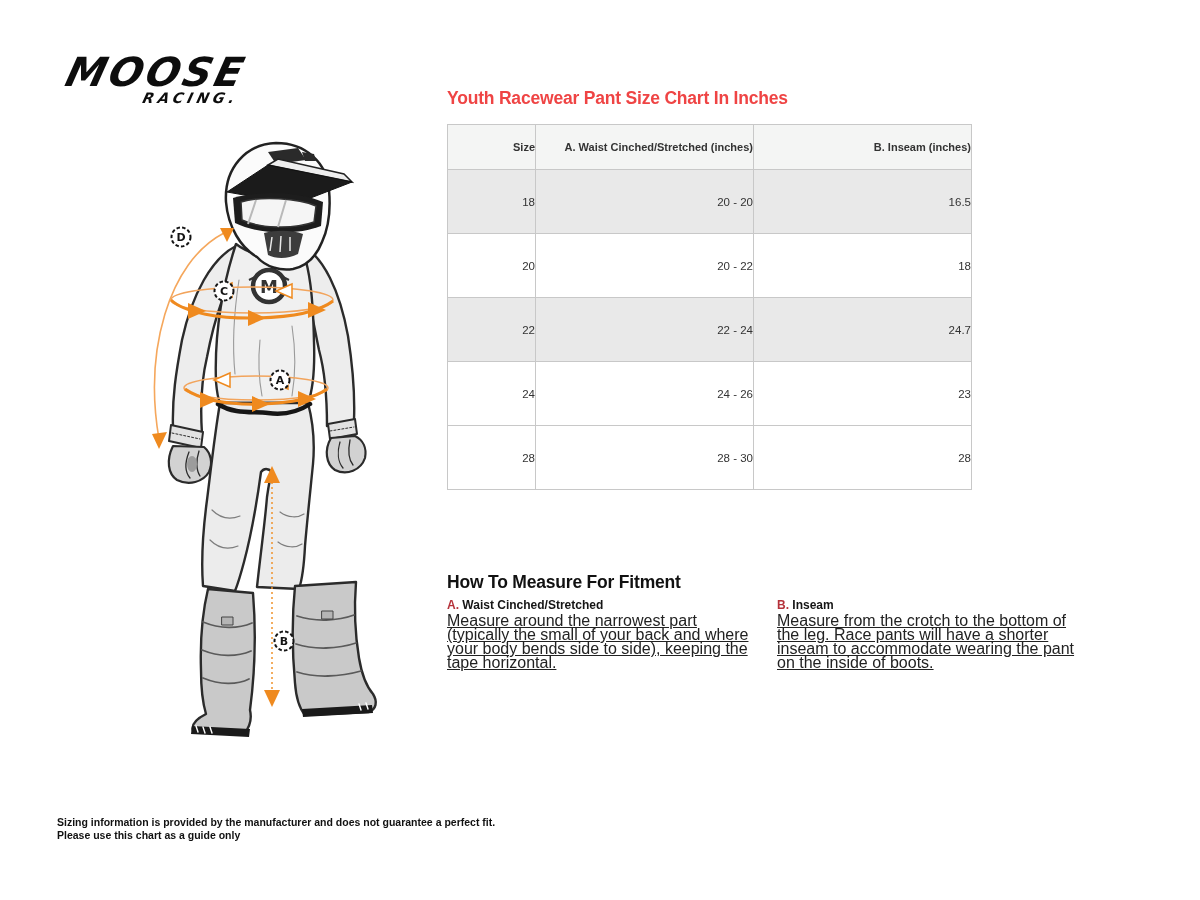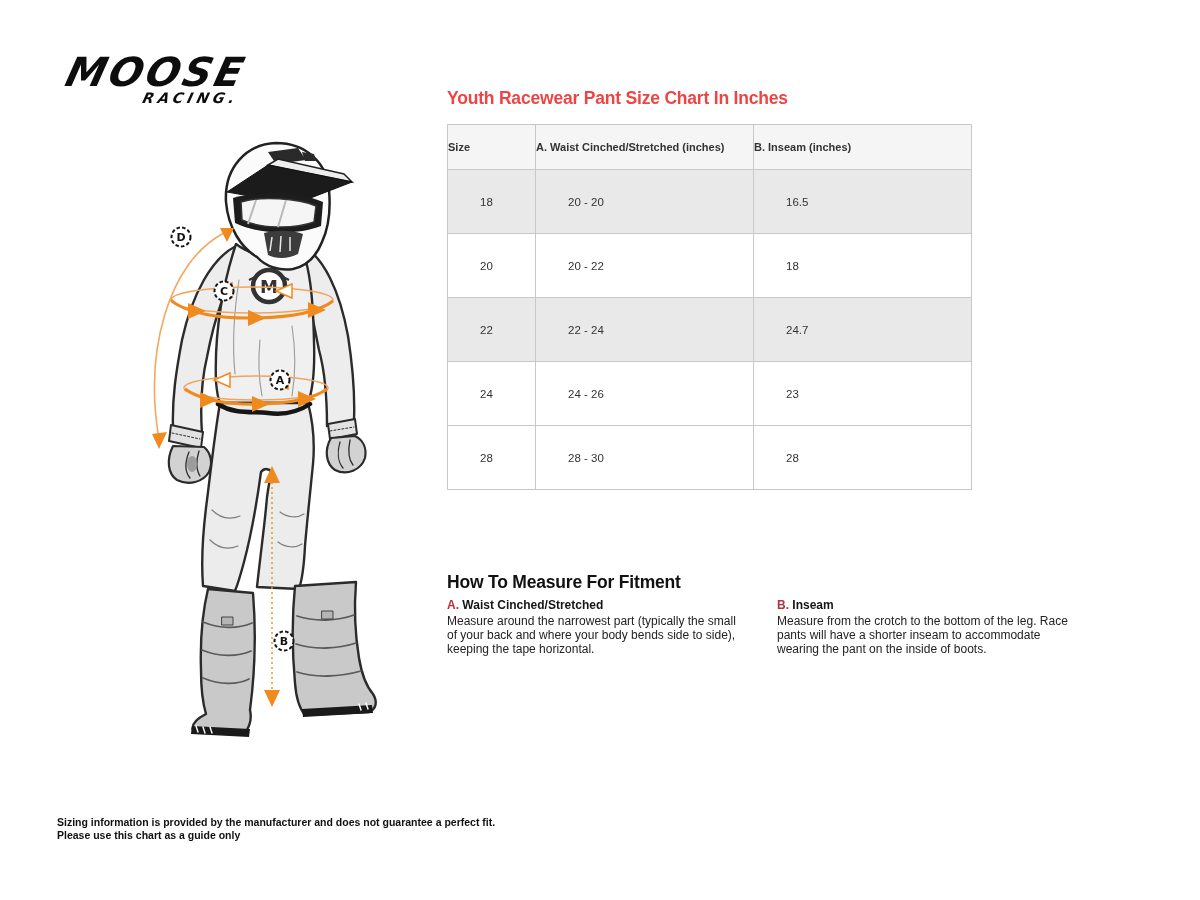--- a/index.html
+++ b/index.html
@@ -9,33 +9,33 @@
 
   
   .logo-wrap { position:absolute; left:55px; top:48px; width:210px; height:64px; }
 
   
   .figure-wrap { position:absolute; left:140px; top:130px; width:310px; height:620px; }
 
   
   .chart-title { position:absolute; left:447px; top:88px; font-size:17.5px; font-weight:bold; letter-spacing:-0.2px; color:#ef4444; }
   .size-table { position:absolute; left:447px; top:124px; width:524px; border-collapse:collapse; table-layout:fixed; }
-  .size-table th, .size-table td { border:1px solid #c8c8c8; text-align:left; vertical-align:middle; color:#333; }
+  .size-table th, .size-table td { border:1px solid #c8c8c8; text-align:right; vertical-align:middle; color:#333; }
   .size-table th { height:45px; background:#f4f5f4; font-size:11px; font-weight:bold; }
   .size-table td { height:64px; font-size:11.5px;padding-left:32px; }
   .size-table tr.stripe td { background:#e9e9e9; }
   .col-size { width:88px; } .col-waist { width:218px; } .col-inseam { width:218px; }
 
   .measure-title { position:absolute; left:447px; top:572px; font-size:17.5px; font-weight:bold; letter-spacing:-0.2px; color:#111; }
   .measure-item { position:absolute; top:598px; }
   .measure-item.a { left:447px; width:302px; }
   .measure-item.b { left:777px; width:306px; }
   .measure-item h3 { font-size:12px; font-weight:bold; color:#151515; margin-bottom:2px; }
   .measure-item h3 .ltr { color:#b5323a; }
-  .measure-item p { font-size:12px; line-height:14px; color:#222; }
+  .measure-item p { font-size:16px; line-height:14px; color:#222;text-decoration:underline; }
 
   .disclaimer { position:absolute; left:57px; top:816px; font-size:10.5px; font-weight:bold; line-height:13px; color:#111; }
 </style>
 </head>
 <body>
 
 <div class="page">
 
   <div class="logo-wrap">
     <svg width="210" height="64" viewBox="0 0 210 64">

